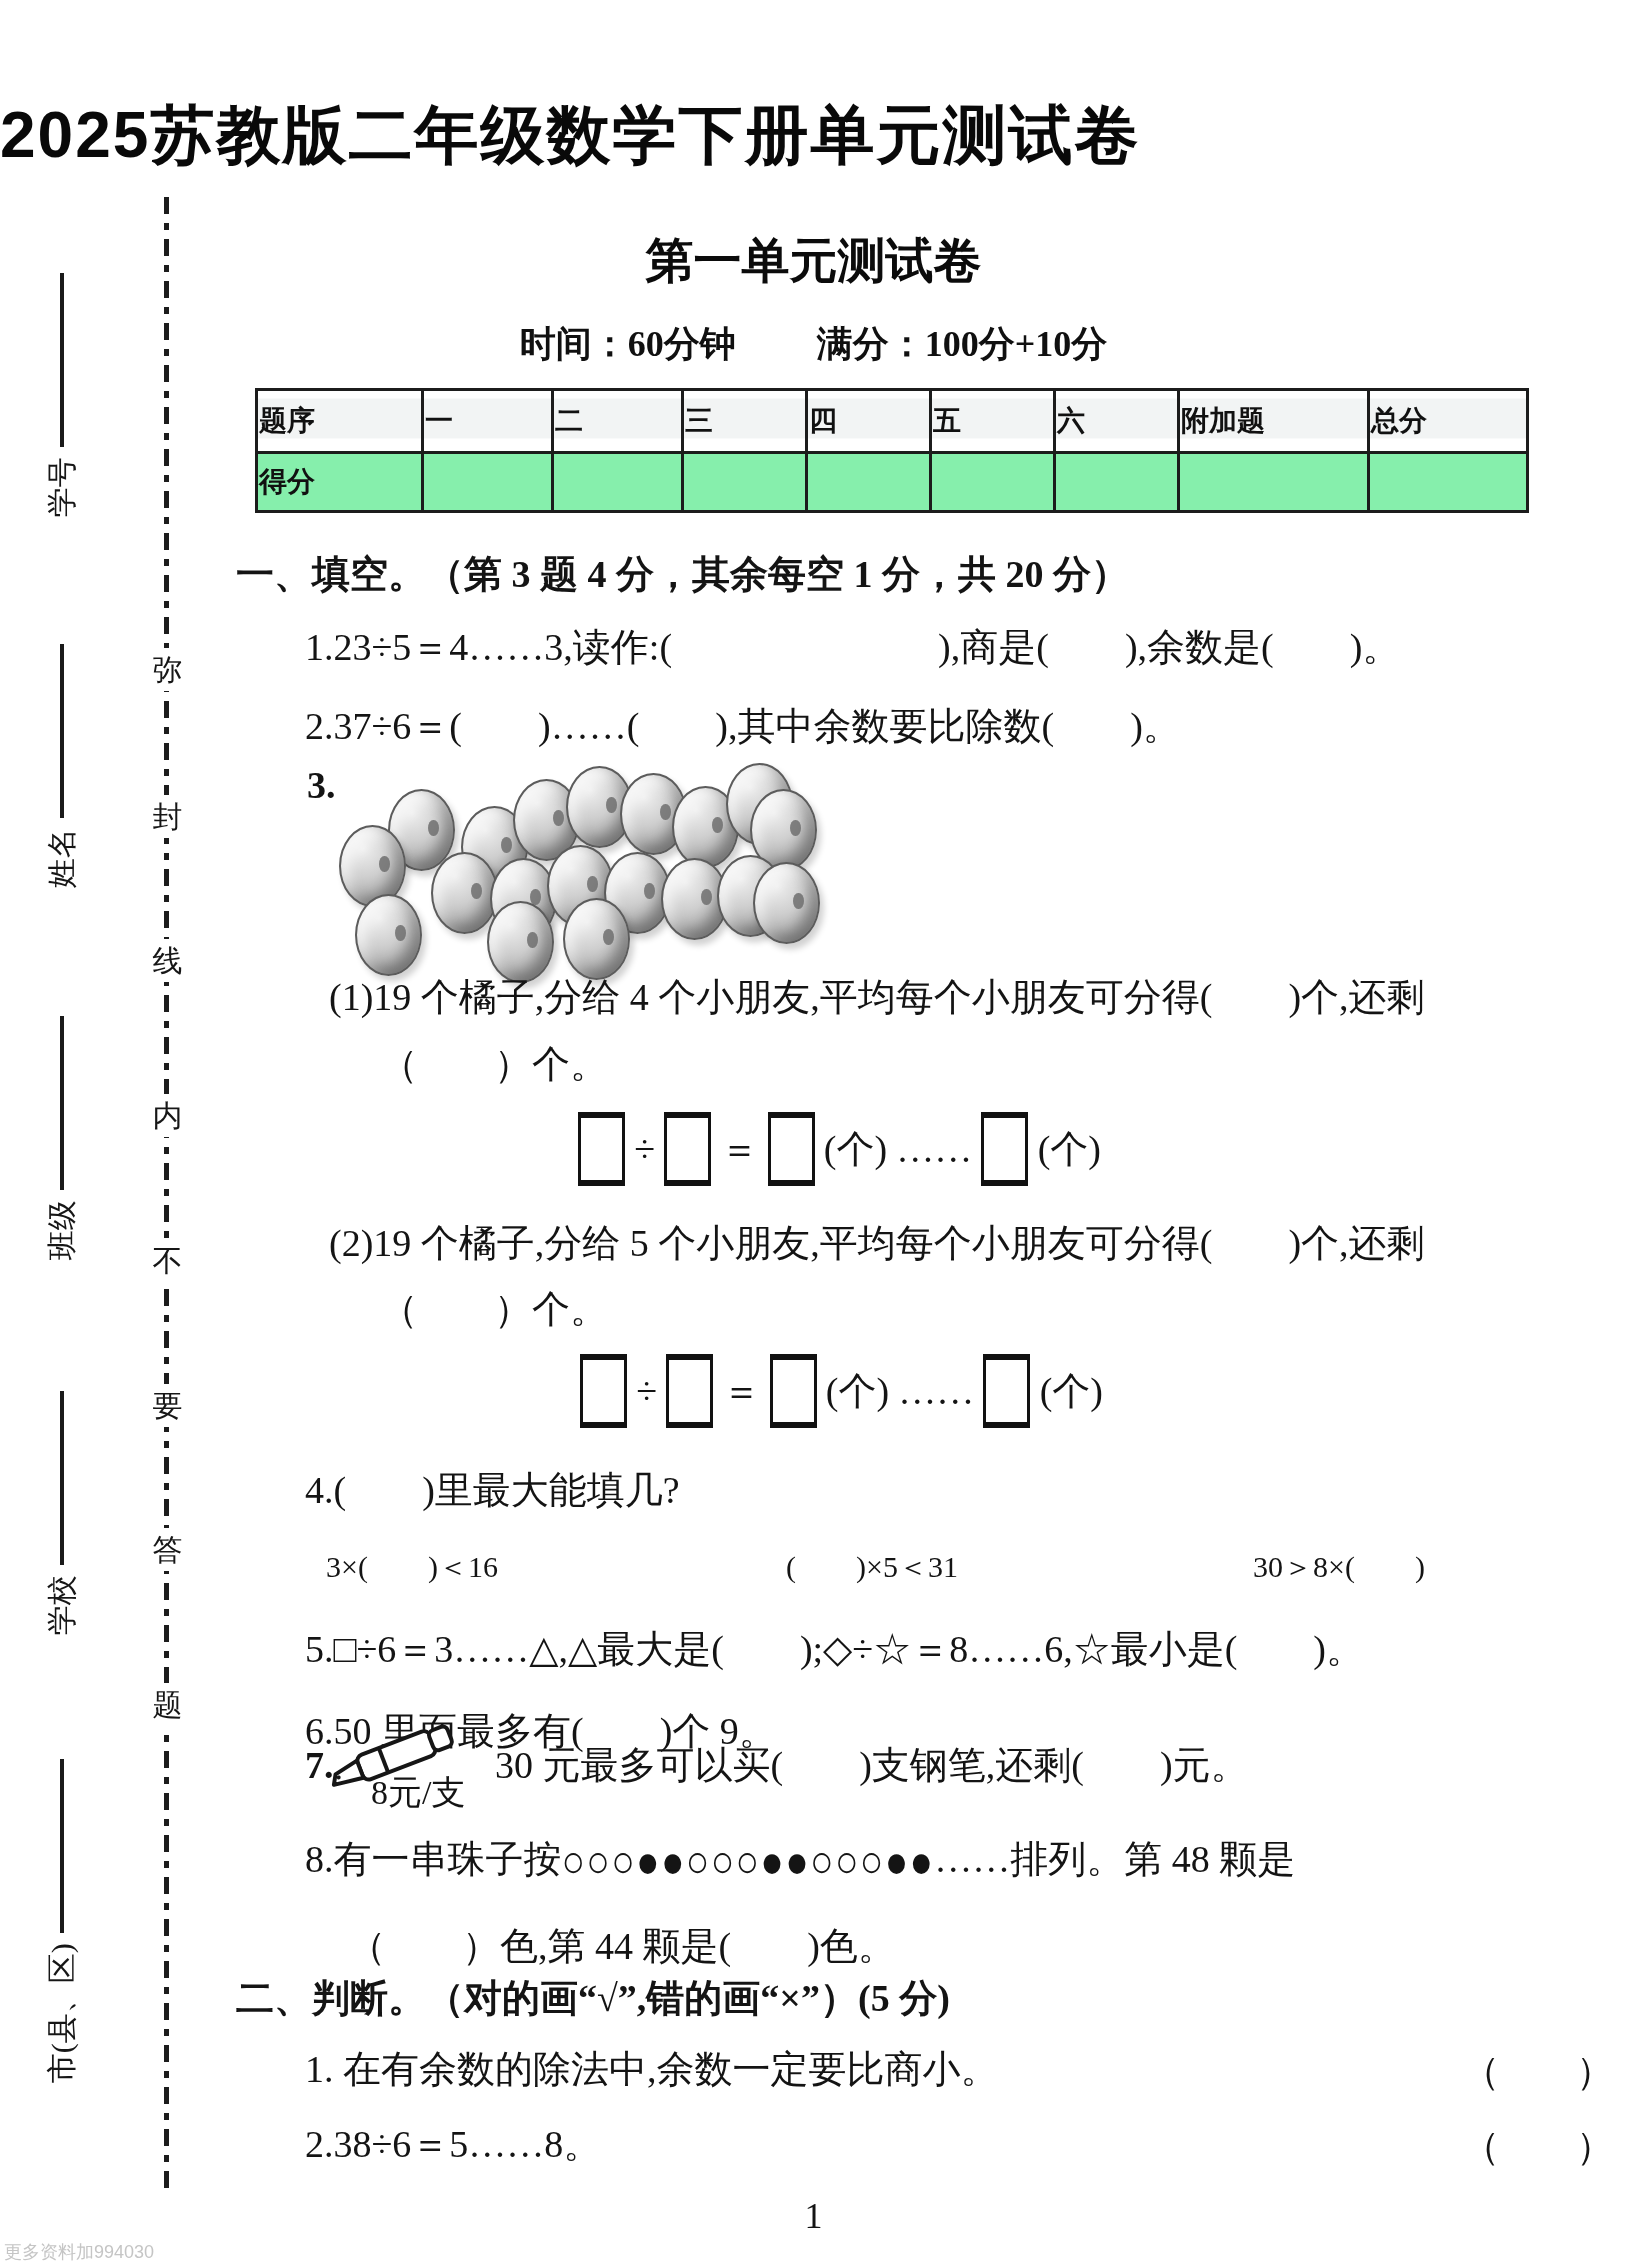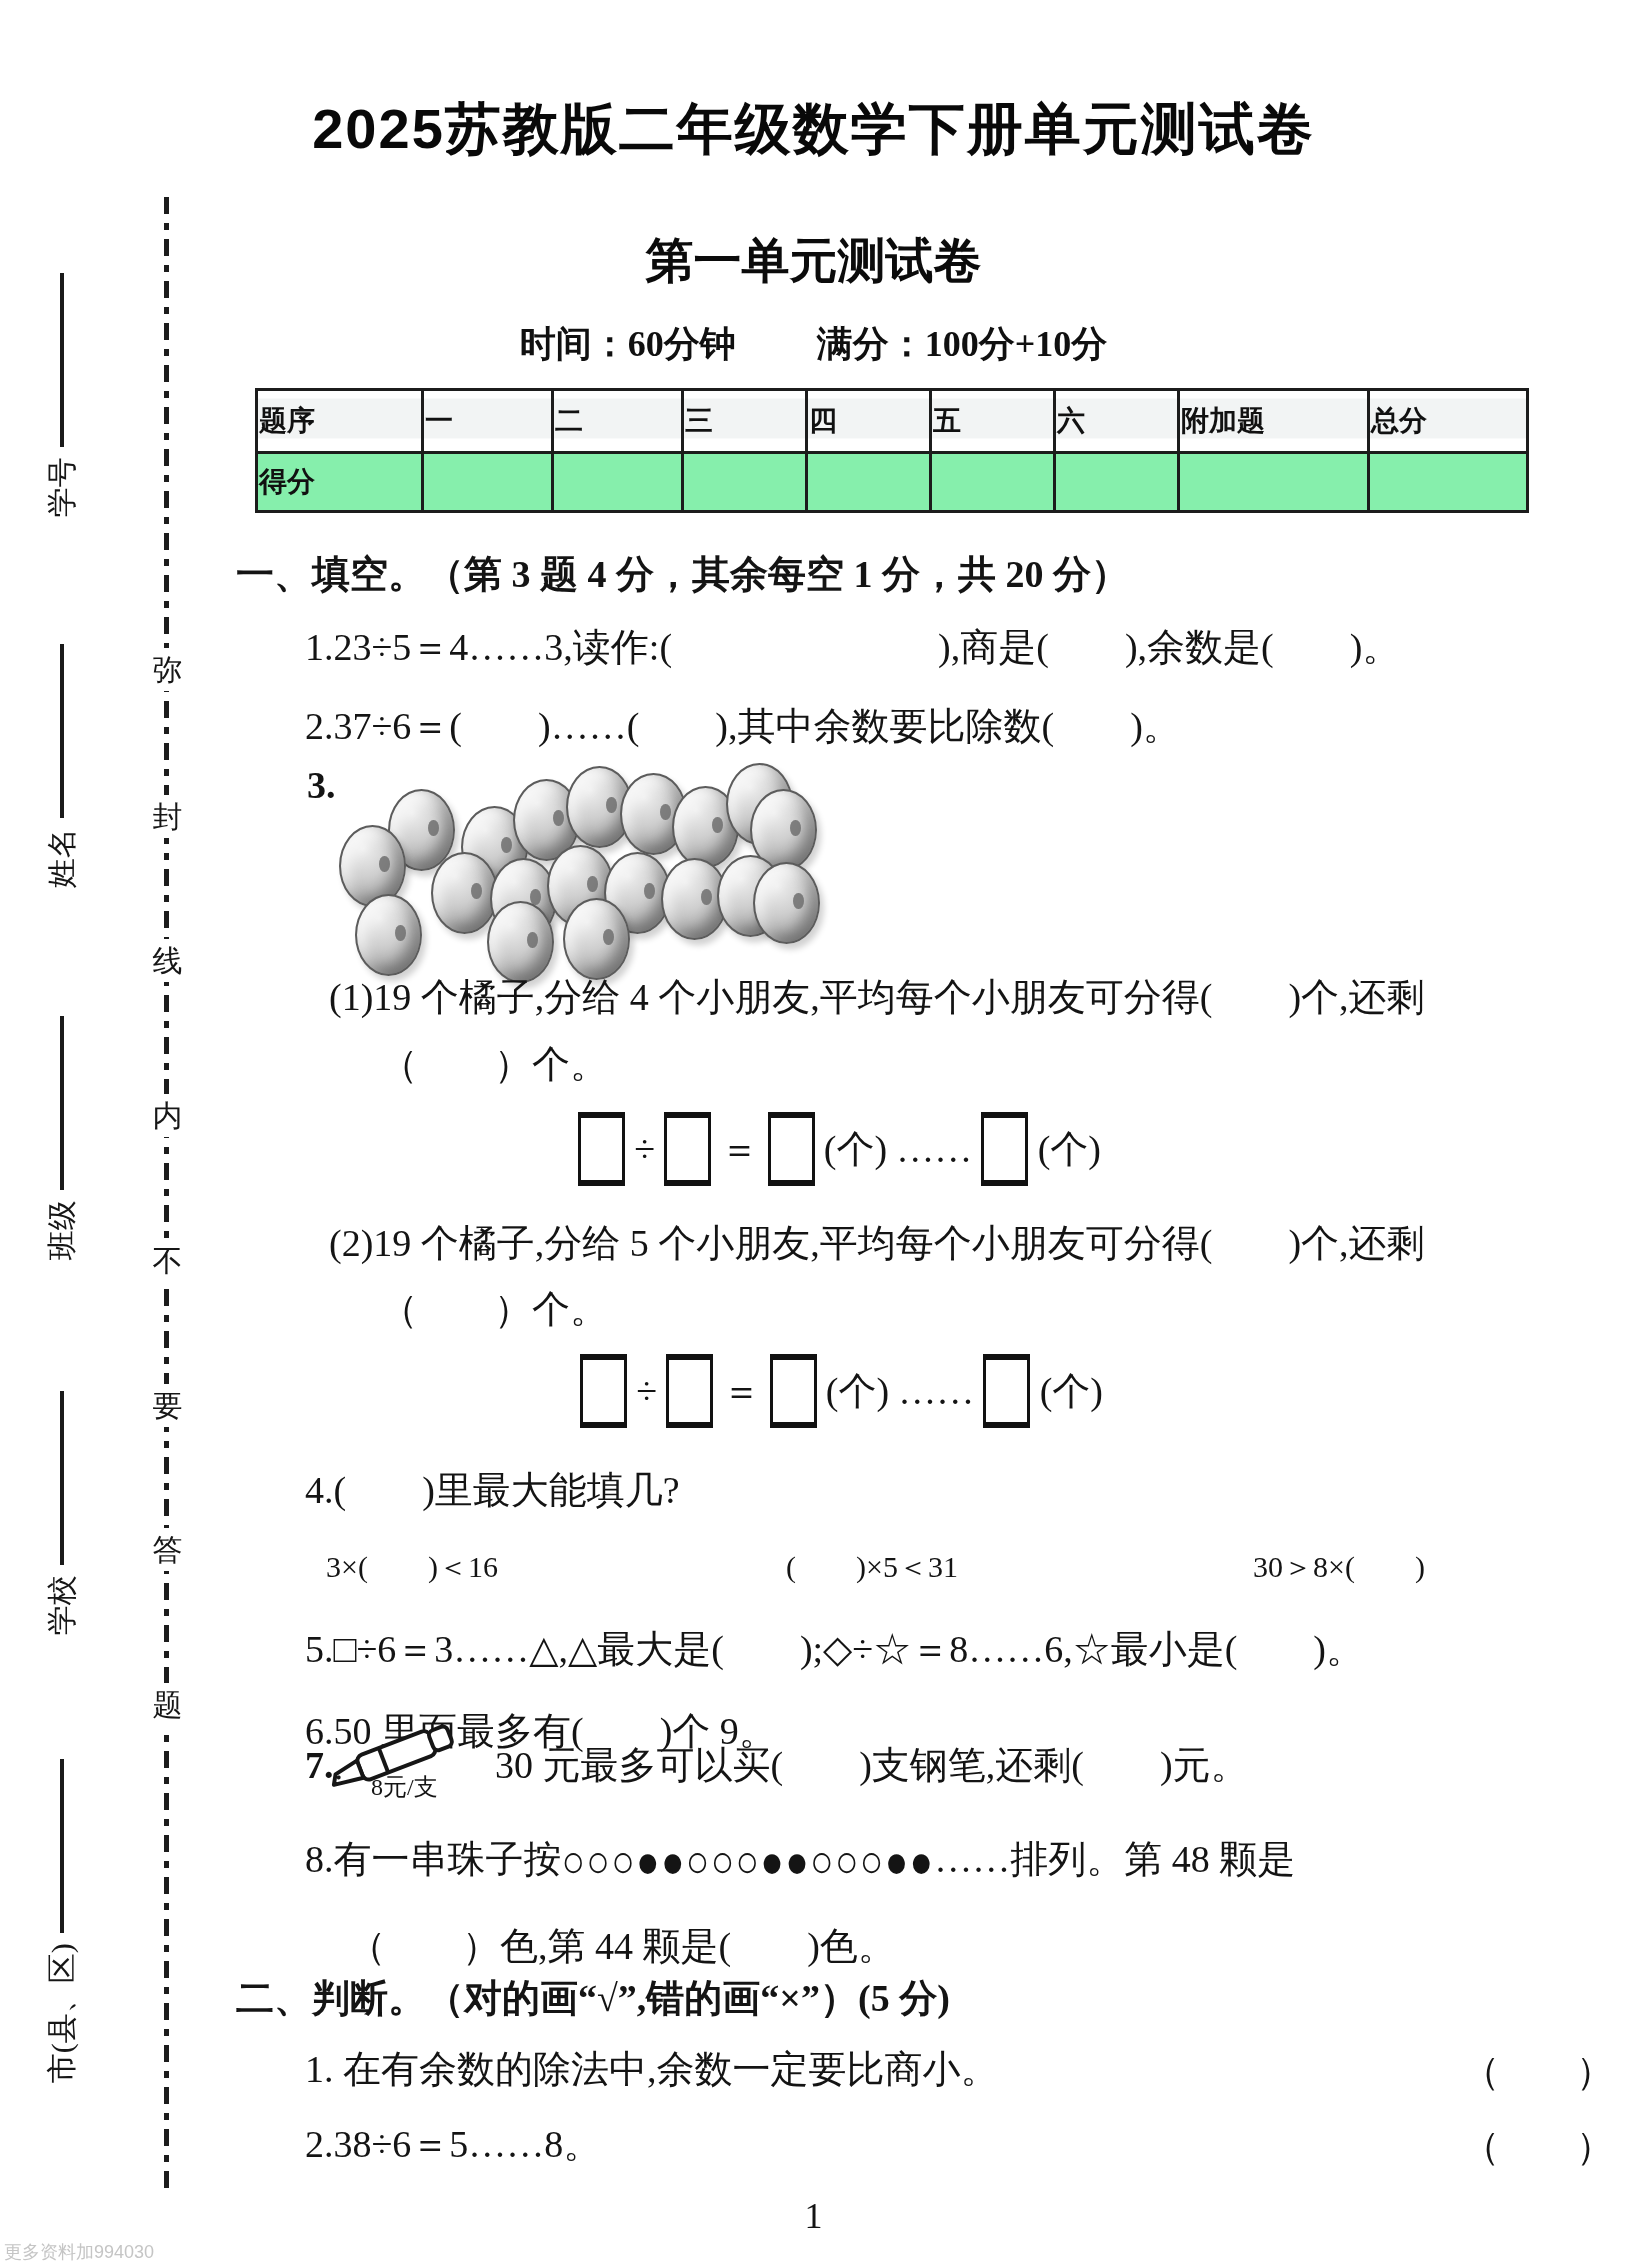--- a/index.html
+++ b/index.html
@@ -3,23 +3,23 @@
 <meta charset="utf-8">
 <style>
   html,body{margin:0;padding:0;background:#888;}
   #paper{
     position:relative; width:1627px; height:2261px; background:#ffffff;
     font-family:"Liberation Serif","DejaVu Serif",serif; color:#141414; overflow:hidden;
   }
   .line{position:absolute; font-size:38px; line-height:1.25; white-space:nowrap; color:#141414;margin-left:16px;}
   .bold{font-weight:700;}
   
-  .title{position:absolute; left:0; right:0; top:92px; text-align:center;
+  .title{position:absolute; left:0; right:0; top:92px; text-align:left;
     font-family:"Liberation Sans","DejaVu Sans",sans-serif;
-    font-size:56px; font-weight:900; letter-spacing:2px; color:#090909;}
+    font-size:64px; font-weight:900; letter-spacing:2px; color:#090909;}
   .subtitle{position:absolute; left:0; right:0; top:229px; text-align:center;
     font-family:"Liberation Sans","DejaVu Sans",sans-serif;
     font-size:48px; font-weight:900; color:#0b0b0b;}
   .infoline{position:absolute; left:0; right:0; top:320px; text-align:center;
     font-size:36px; font-weight:700; color:#101010;}
   .infoline span{margin:0 36px;}
   
   table.score{position:absolute; left:255px; top:388px; border-collapse:collapse;
     table-layout:fixed; width:1271px; background:#fff;}
   table.score td{border:3.3px solid #1c1c1c; text-align:left; vertical-align:middle;
@@ -216,21 +216,21 @@
   <div class="line bold" style="left:289px; top:1742px">7.</div>
   <svg class="pen-svg" width="164" height="86" viewBox="0 0 250 130">
     <g transform="rotate(-21 125 65)" fill="#ffffff" stroke="#161616" stroke-width="6" stroke-linejoin="round">
       <rect x="62" y="44" width="118" height="40" rx="10"></rect>
       <rect x="178" y="48" width="30" height="32" rx="8"></rect>
       <path d="M62 50 L24 58 L16 72 L62 78 Z"></path>
       <circle cx="27" cy="64" r="3" fill="#161616" stroke="none"></circle>
       <line x1="100" y1="44" x2="100" y2="84"></line>
     </g>
   </svg>
-  <div class="line" style="left:355px; top:1772px; font-size:24px">8元/支</div>
+  <div class="line" style="left:355px; top:1772px; font-size:34px">8元/支</div>
   <div class="line" style="left:479px; top:1742px">30 元最多可以买(　　)支钢笔,还剩(　　)元。</div>
 
   <div class="line" style="left:289px; top:1836px">
     <span>8.有一串珠子按</span><span class="beads">○○○●●○○○●●○○○●●</span><span>……排列。第 48 颗是</span>
   </div>
   <div class="line" style="left:332px; top:1923px">（　　）色,第 44 颗是(　　)色。</div>
 
   <div class="line" style="left:220px; top:1975px">
     <span class="bold">二、判断。</span><span class="bold">（对的画“√”,错的画“×”）(5 分)</span>
   </div>

